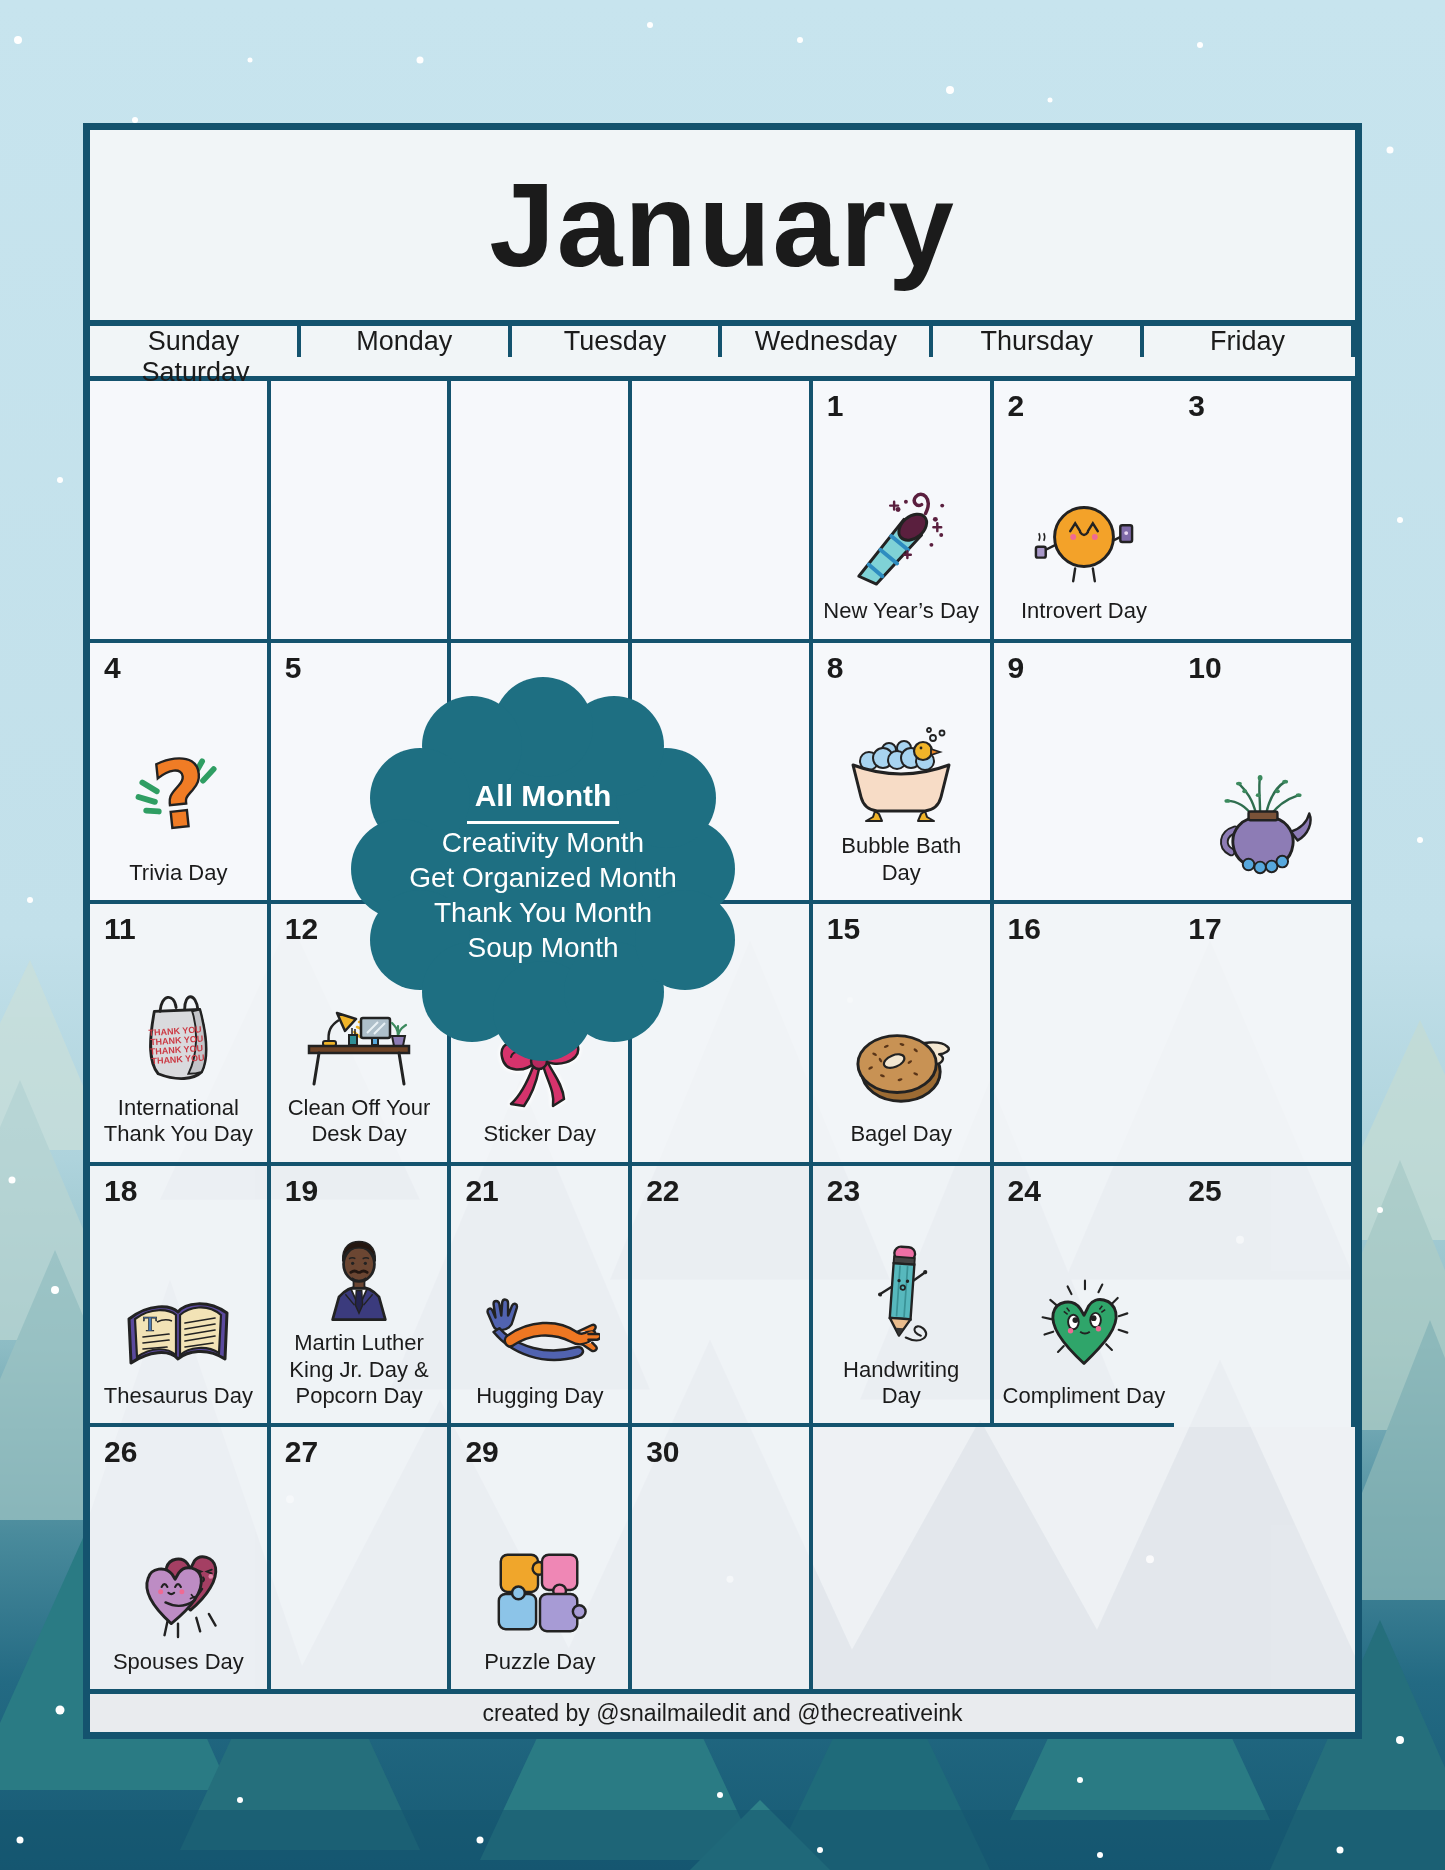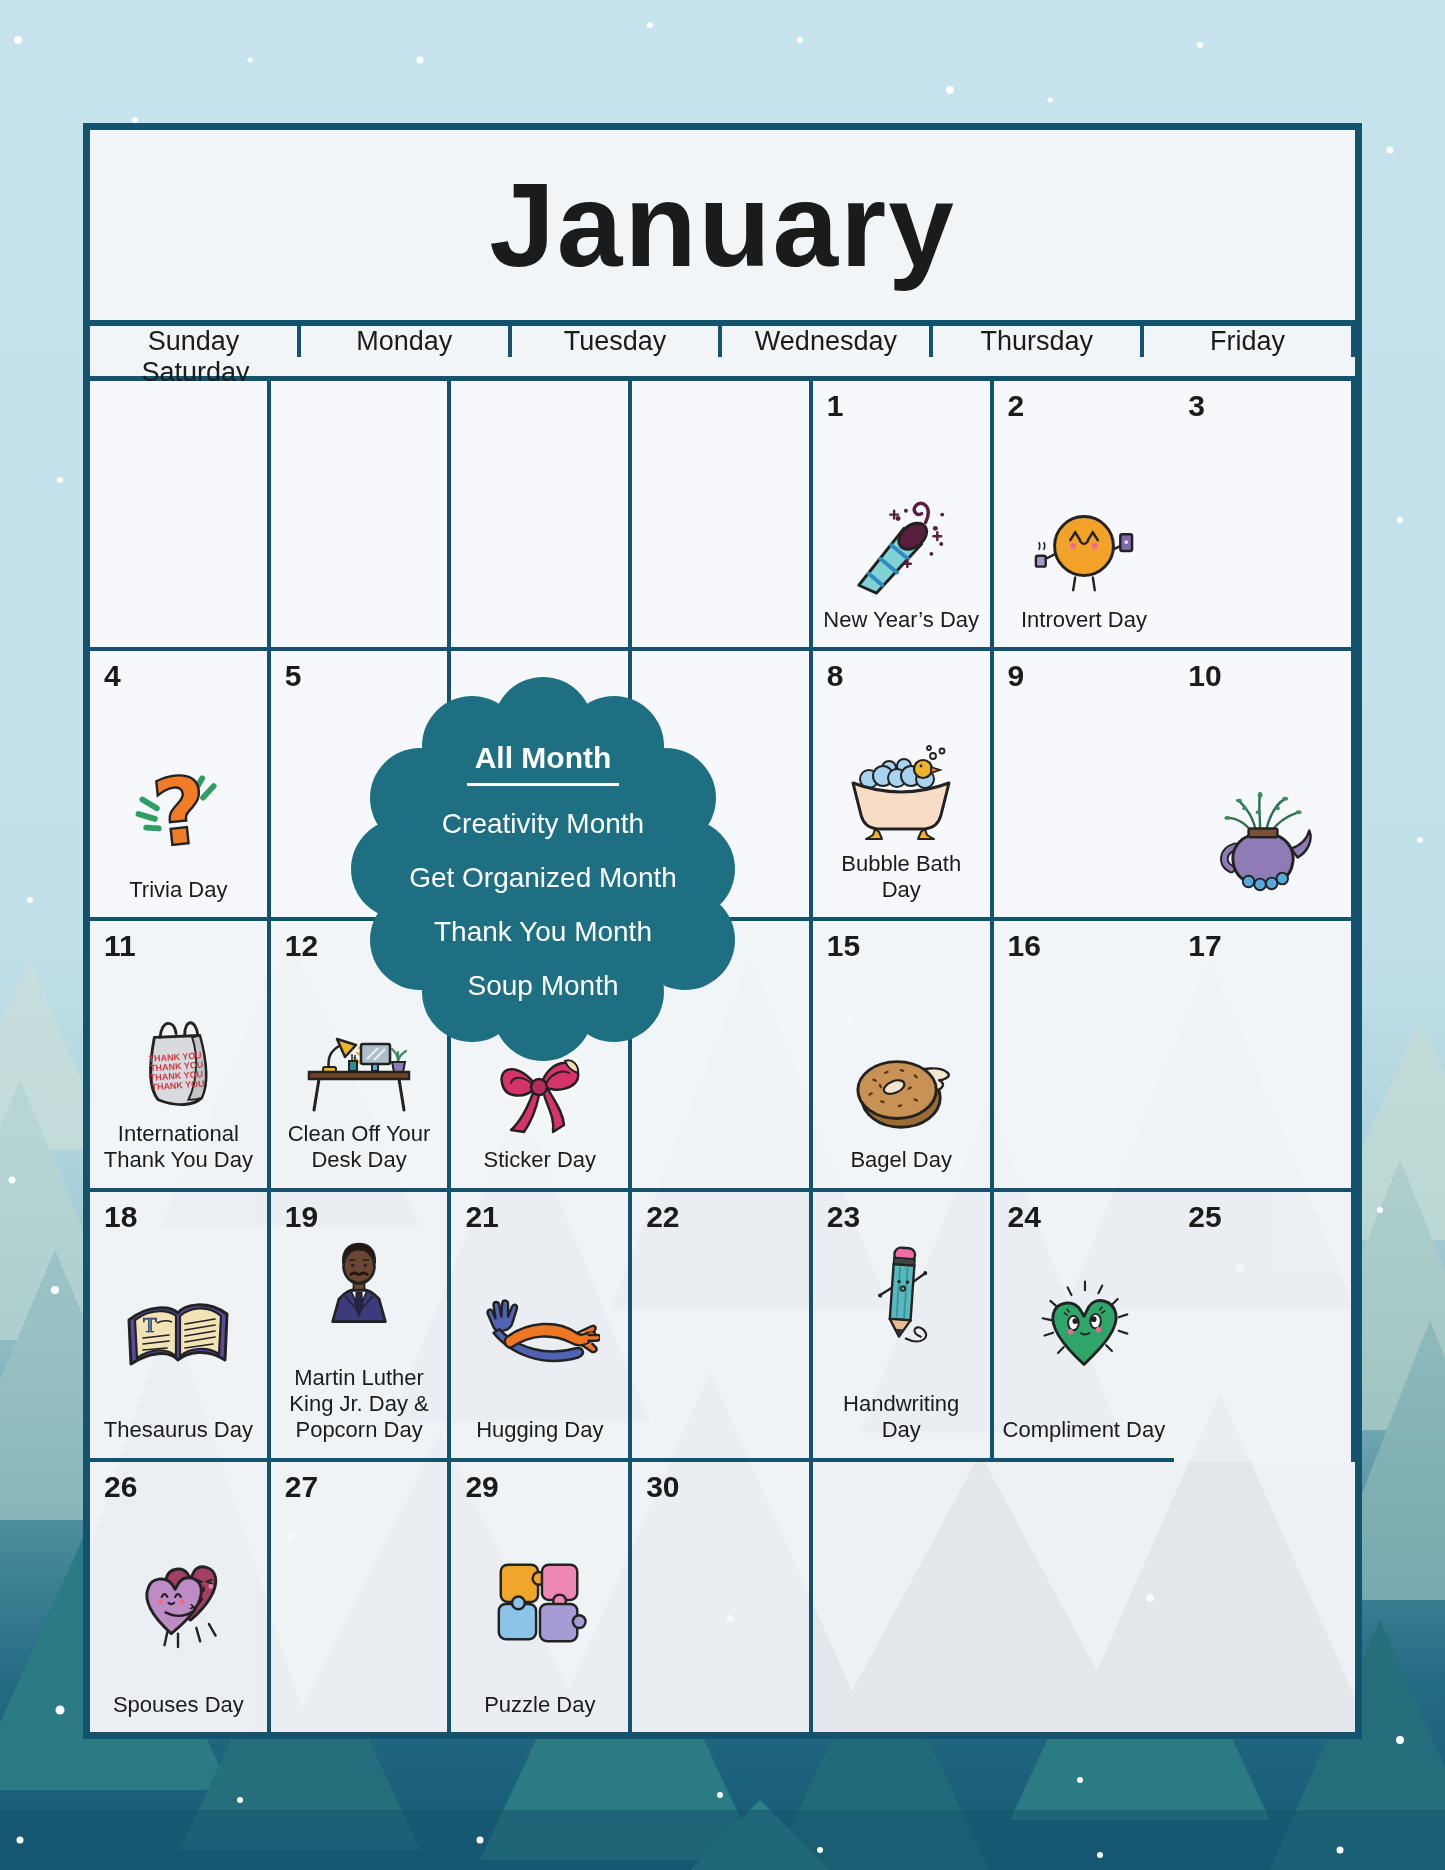--- a/index.html
+++ b/index.html
@@ -21,29 +21,29 @@
   .grid{flex:1;position:relative;display:grid;grid-template-columns:repeat(7,1fr);
     grid-template-rows:repeat(5,1fr);background:#eef1f4;}
   .grid .texture{position:absolute;inset:0;width:100%;height:100%;z-index:0;}
   .cell{position:relative;z-index:1;border-right:4px solid #14536e;border-bottom:4px solid #14536e;
     display:flex;flex-direction:column;align-items:center;justify-content:flex-end;
     padding:6px 8px 14px;box-sizing:border-box;}
   .cell:nth-child(7n){border-right:none;}
   .cell:nth-child(n+29){border-bottom:none;}
   .r1,.r2{background:rgba(246,249,251,0.92);}
   .r3{background:rgba(243,246,249,0.78);}
-  .r4,.r5{background:rgba(241,244,247,0.55);gap:33px;}
+  .r4,.r5{background:rgba(241,244,247,0.55);}
   .num{position:absolute;top:8px;left:14px;font-size:30px;font-weight:bold;color:#1b1b1b;}
   .lbl{font-size:22px;line-height:1.2;text-align:center;color:#1b1b1b;}
   .art{margin-bottom:8px;line-height:0;}
   
   .badge{position:absolute;left:255px;top:295px;width:396px;height:386px;z-index:6;}
   .badge svg{position:absolute;inset:0;}
   .badge-text{position:absolute;inset:0;display:flex;flex-direction:column;
-    align-items:center;justify-content:center;color:#fff;gap:22px;padding-top:4px;}
+    align-items:center;justify-content:center;color:#fff;gap:3px;padding-top:4px;}
   .badge-title{font-size:30px;font-weight:bold;border-bottom:3px solid #fff;padding:0 8px 8px;}
   .badge-item{font-size:28px;}
   
   .footer-strip{height:38px;border-top:5px solid #14536e;background:#e9ebee;
     display:flex;align-items:center;justify-content:center;font-size:23px;color:#1b1b1b;}
 </style>
 </head>
 <body>
 
 <svg class="bg" width="1445" height="1870" viewBox="0 0 1445 1870">
@@ -618,13 +618,16 @@
       <div class="badge-text">
         <div class="badge-title">All Month</div>
         <div class="badge-item">Creativity Month</div>
         <div class="badge-item">Get Organized Month</div>
         <div class="badge-item">Thank You Month</div>
         <div class="badge-item">Soup Month</div>
       </div>
     </div>
   </div>
 
+  <div class="footer-strip">
+    <span>created by @snailmailedit and @thecreativeink</span>
+  </div>
 </div>
 
 </body></html>

